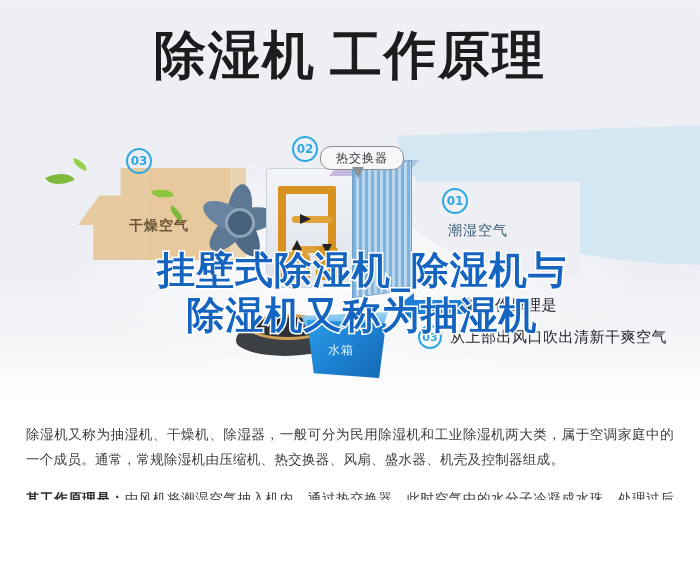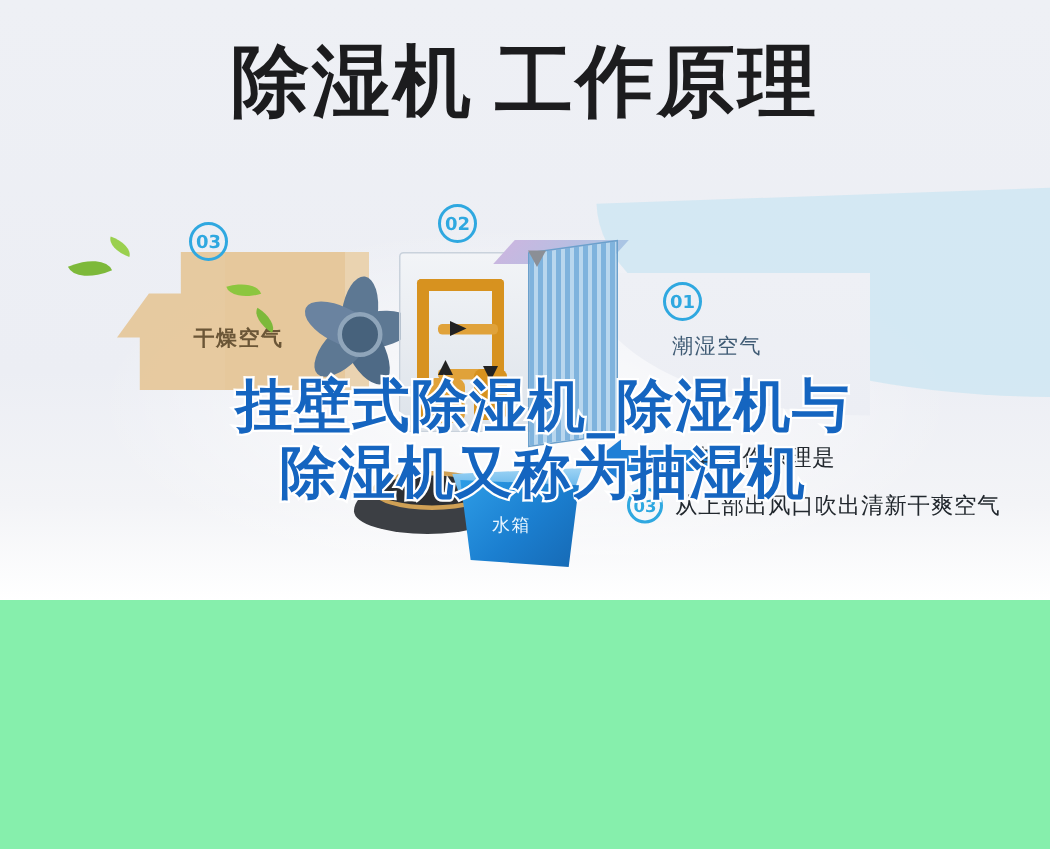--- a/index.html
+++ b/index.html
@@ -2,21 +2,21 @@
 <html><head>
 <meta charset="utf-8">
 <style>
   html,body{margin:0;padding:0;}
   body{
     width:700px;height:566px;
     background:#ffffff;
     font-family:"DejaVu Sans","Liberation Sans",sans-serif;
     overflow:hidden;
   }
-  .page{position:relative;width:700px;height:566px;overflow:hidden;background:#86efac;}
+  .page{position:relative;width:700px;height:500px;overflow:hidden;background:#fca5a5;}
 
   
   .hero{
     position:absolute;left:0;top:0;width:700px;height:400px;
     background:linear-gradient(180deg,#eef0f5 0%,#eceef4 62%,#f3f4f7 84%,#ffffff 100%);
     overflow:hidden;
   }
 
   .hero-title{
     position:absolute;left:0;top:24px;width:700px;text-align:center;
@@ -250,20 +250,21 @@
     <div class="comp2"></div>
     <div class="arrow-up"></div>
     <div class="arrow-down"></div>
     <div class="arrow-right"></div>
 
     <div class="hx-top"></div>
     <div class="hx"></div>
 
     <div class="inlet-arrow"></div>
 
+    <div class="callout">热交换器</div>
     <div class="callout-tail"></div>
 
     <div class="badge badge-01">01</div>
     <div class="badge badge-02">02</div>
     <div class="badge badge-03">03</div>
     <div class="air-label moist-label">潮湿空气</div>
 
     <div class="base"></div>
     <div class="base-rim"></div>
     <div class="tank-lip"></div>
@@ -279,14 +280,18 @@
         <span class="legend-text">从上部出风口吹出清新干爽空气</span>
       </div>
     </div>
 
     <div class="overlay-title">
       <div>挂壁式除湿机_除湿机与</div>
       <div>除湿机又称为抽湿机</div>
     </div>
   </div>
 
+  <div class="body-text">
+    <p class="para">除湿机又称为抽湿机、干燥机、除湿器，一般可分为民用除湿机和工业除湿机两大类，属于空调家庭中的一个成员。通常，常规除湿机由压缩机、热交换器、风扇、盛水器、机壳及控制器组成。</p>
+    <p class="para"><b>其工作原理是：</b><span>由风机将潮湿空气抽入机内，通过热交换器，此时空气中的水分子冷凝成水珠，处理过后的干燥空气排出机外，如此循环使室内湿度保持在适宜的相对湿度。</span></p>
+  </div>
 
 </div>
 
 </body></html>

